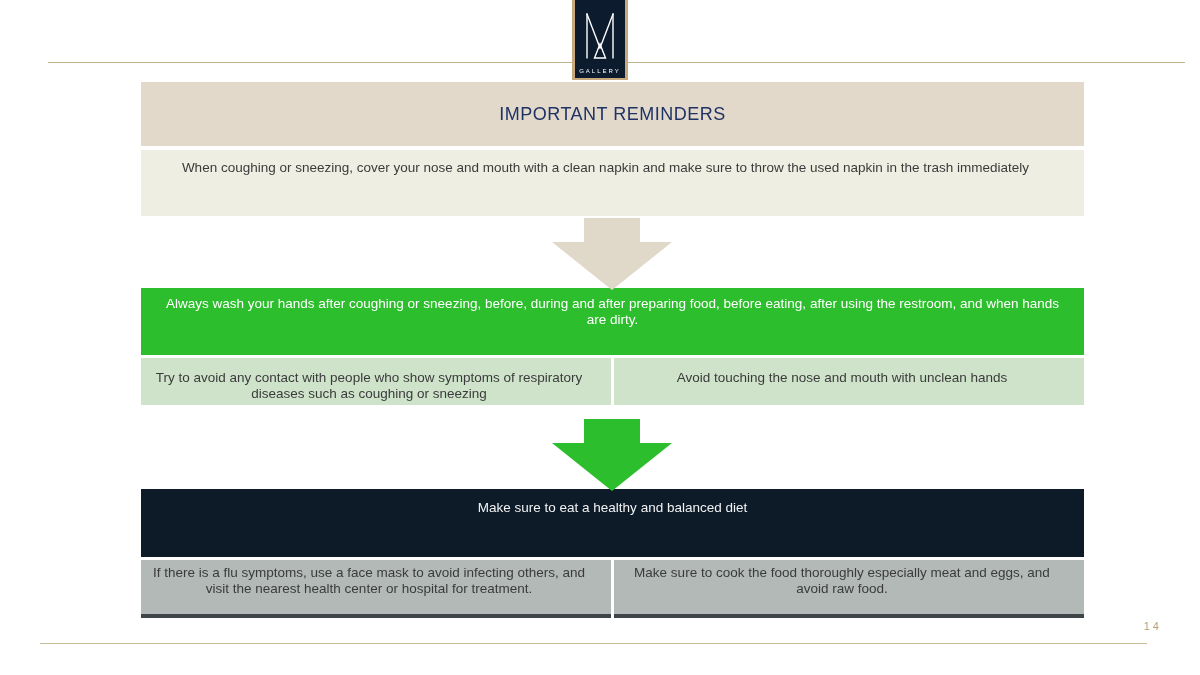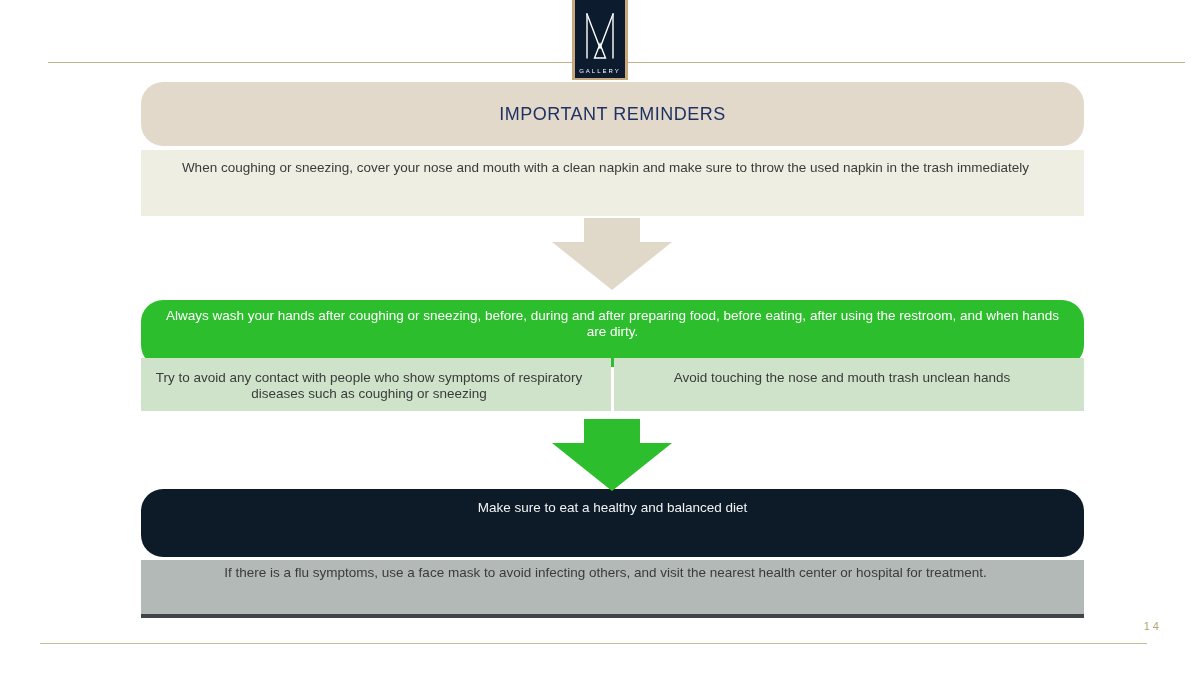--- a/index.html
+++ b/index.html
@@ -18,39 +18,39 @@
   }
   
   .logo{
     position:absolute;left:572px;top:0;width:56px;height:80px;background:#0c1b2e;
     border-left:3px solid #c8a97e;border-right:3px solid #c8a97e;border-bottom:2px solid #c8a97e;
     box-sizing:border-box;display:flex;flex-direction:column;align-items:center;z-index:5;
   }
   .logo svg{display:block;margin-top:10px;}
   .logo-text{color:#ffffff;font-size:6px;letter-spacing:2px;margin-top:2px;}
   
-  .band{position:absolute;left:141px;width:943px;box-sizing:border-box;border-radius:22px;}
+  .band{position:absolute;left:141px;width:943px;box-sizing:border-box;}
   .thead{
     top:82px;height:64px;background:#e2d9cb;display:flex;align-items:center;justify-content:center;
     color:#1e3264;font-size:18px;letter-spacing:0.5px;
   }
   .trow{display:flex;gap:3px;}
   .cell{
     flex:1;box-sizing:border-box;text-align:center;color:#3b3b3b;font-size:13.5px;line-height:1.17;
     padding:10px 18px 6px 4px;
   }
   .row1{top:150px;height:66px;}
   .row1 .cell{background:#efeee2;}
-  .row2{top:358px;height:53px;}
+  .row2{top:358px;height:47px;}
   .row2 .cell{background:#cee3ca;padding-top:12px;}
   .row3{top:560px;height:58px;}
   .row3 .cell{background:#b3b9b6;border-bottom:4px solid #3f4446;padding-top:5px;}
   .banner-green{
     top:288px;height:67px;background:#2dbe2d;color:#ffffff;text-align:center;
-    font-size:13.5px;line-height:1.2;padding:8px 24px 0 24px;margin-top:12px;
+    font-size:13.5px;line-height:1.2;padding:8px 24px 0 24px;
   }
   .banner-navy{
     top:489px;height:68px;background:#0d1b29;color:#f2f2f2;text-align:center;
     font-size:13.5px;padding-top:11px;
   }
   
   .arrow{position:absolute;left:552px;width:120px;z-index:2;}
   .arrow .stem{width:56px;height:24px;margin:0 auto;}
   .arrow .head{width:0;height:0;border-left:60px solid transparent;border-right:60px solid transparent;}
   .arrow-beige{top:218px;}
@@ -93,29 +93,30 @@
   </div>
 
   <div class="arrow arrow-beige">
     <div class="stem"></div>
       <div class="head"></div>
   </div>
 
   <div class="band banner-green">Always wash your hands after coughing or sneezing, before, during and after preparing food, before eating, after using the restroom, and when hands are dirty.</div>
   <div class="band trow row2">
     <div class="cell">Try to avoid any contact with people who show symptoms of respiratory diseases such as coughing or sneezing</div>
-    <div class="cell">Avoid touching the nose and mouth trash unclean hands</div>
+    <div class="cell">Avoid touching the nose and mouth with unclean hands</div>
   </div>
 
   <div class="arrow arrow-green">
     <div class="stem"></div>
       <div class="head"></div>
   </div>
 
   <div class="band banner-navy">Make sure to eat a healthy and balanced diet</div>
   <div class="band trow row3">
     <div class="cell">If there is a flu symptoms, use a face mask to avoid infecting others, and visit the nearest health center or hospital for treatment.</div>
+    <div class="cell">Make sure to cook the food thoroughly especially meat and eggs, and avoid raw food.</div>
   </div>
 
   <div class="page-num">14</div>
   <div class="bottom-rule"></div>
 
 </div>
 
 </body></html>

